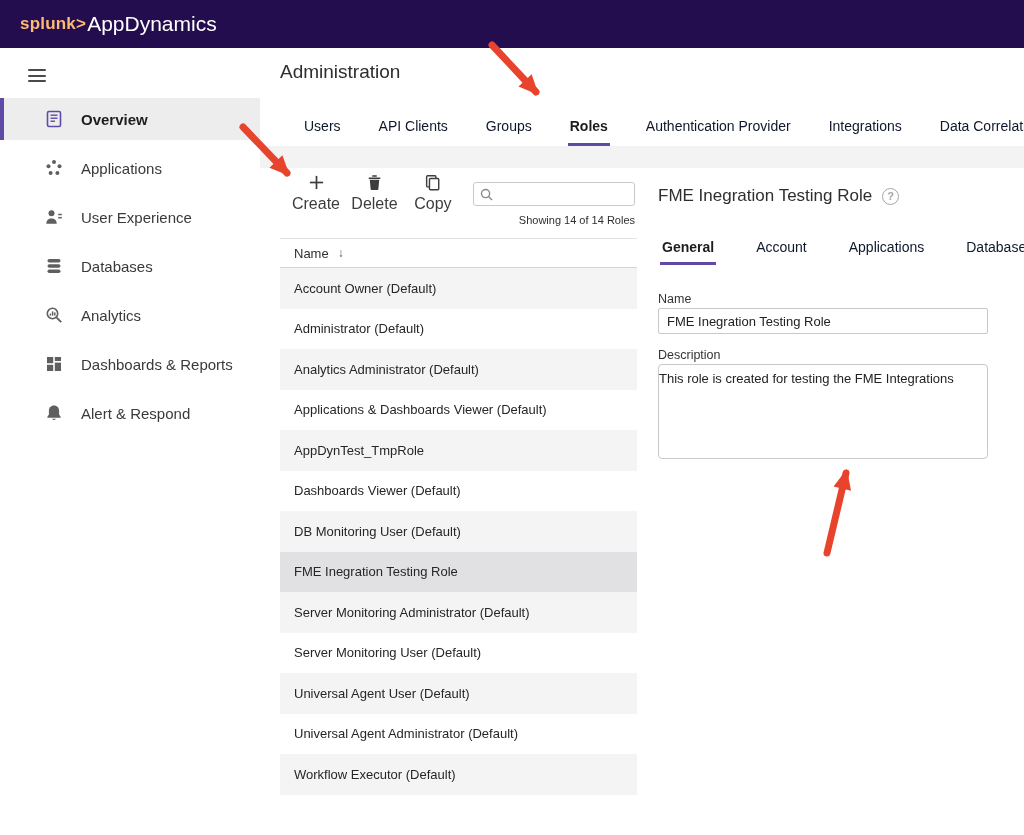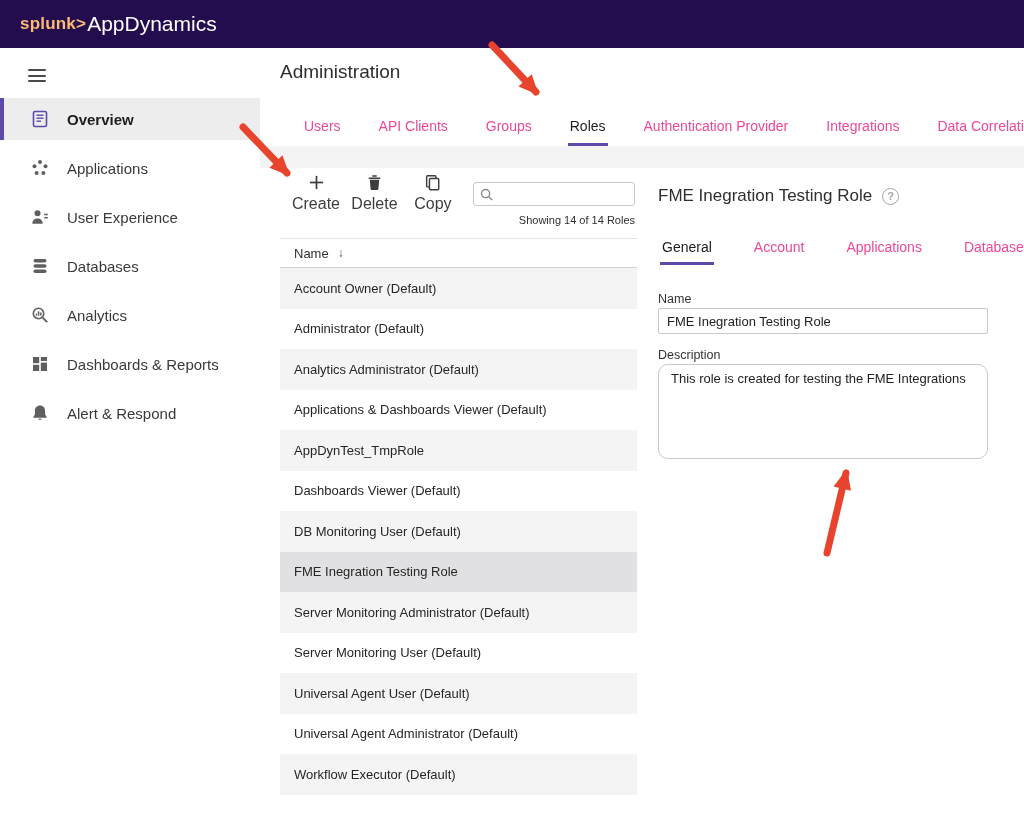--- a/index.html
+++ b/index.html
@@ -15,33 +15,33 @@
   .brand { color:#fdba74; font-weight:bold; font-size:17px; letter-spacing:.2px; }
   .product { color:#fff; font-size:21px; margin-left:1px; font-weight:400; }
 
   
   .sidebar { position:absolute; top:48px; left:0; width:260px; height:787px; background:#fff; }
   .hamburger { position:absolute; top:21px; left:28px; width:18px; height:13px;
     display:flex; flex-direction:column; justify-content:space-between; cursor:pointer; }
   .hamburger span { display:block; height:2px; background:#4a4a4a; border-radius:1px; }
   .nav { position:absolute; top:50px; left:0; width:100%; }
   .nav-item { position:relative; height:42px; display:flex; align-items:center;
-    padding-left:30px; gap:17px; color:#3a3a3a; font-size:15px; margin-bottom:7px; cursor:pointer; }
+    padding-left:44px; gap:17px; color:#3a3a3a; font-size:15px; margin-bottom:7px; cursor:pointer; }
   .nav-item .nicon { width:20px; height:20px; flex:0 0 20px; color:#5f5f5f; }
   .nav-item.selected { background:#ededee; font-weight:bold; color:#1d1d1d; }
   .nav-item.selected::before { content:""; position:absolute; left:0; top:0; width:4px; height:100%; background:#5f4aa8; }
   .nav-item.selected .nicon { color:#5f4aa8; }
 
   
   .main { position:absolute; top:48px; left:260px; right:0; bottom:0; }
   .admin-title { position:absolute; top:13px; left:20px; font-size:19px; color:#2e2e2e; }
   .main-tabs { position:absolute; top:60px; left:42px; display:flex; gap:34px; height:38px; }
-  .mtab { display:flex; align-items:center; font-size:14px; color:#ec4899;
+  .mtab { display:flex; align-items:center; font-size:14px; color:#0f172a;
     border-bottom:3px solid transparent; padding:0 2px; cursor:pointer; white-space:nowrap; }
-  .mtab.active { color:#1c1c1c; font-weight:normal; border-bottom-color:#5f4aa8; }
+  .mtab.active { color:#1c1c1c; font-weight:bold; border-bottom-color:#5f4aa8; }
   .gray-band { position:absolute; top:98px; left:0; right:0; height:22px; background:#f3f3f4; }
 
   
   .list-panel { position:absolute; left:20px; top:120px; width:357px; bottom:0; }
   .toolbar { position:absolute; top:6px; left:0; right:0; height:60px; }
   .tool-btn { display:inline-flex; flex-direction:column; align-items:center; gap:4px;
     width:48px; color:#3d3d3d; cursor:pointer; vertical-align:top; margin-right:6px; }
   .tool-btn:first-child { margin-left:12px; }
   .tool-btn .tlabel { font-size:16px; color:#3d3d3d; }
   .search-wrap { position:absolute; right:2px; top:8px; width:162px; }
@@ -68,21 +68,21 @@
     color:#a5a5a5; font-size:11px; font-weight:bold; display:flex; align-items:center;
     justify-content:center; cursor:pointer; }
   .detail-tabs { position:absolute; top:64px; left:2px; display:flex; gap:38px; height:33px; }
   .field-label { position:absolute; left:0; font-size:12.5px; color:#333; }
   .name-label { top:124px; }
   .name-input { position:absolute; top:140px; left:0; width:330px; height:26px;
     border:1px solid #c9c9c9; border-radius:2px; font-size:13px; padding:0 8px;
     color:#222; font-family:inherit; }
   .desc-label { top:180px; }
   .desc-input { position:absolute; top:196px; left:0; width:330px; height:95px;
-    border:1px solid #c9c9c9; border-radius:10px; font-size:13px; padding:6px 12px;
+    border:1px solid #c9c9c9; border-radius:4px; font-size:13px; padding:6px 0;
     color:#222; resize:none; font-family:inherit; outline:none; }
 
   
   .arrows { position:absolute; top:0; left:0; width:1024px; height:835px;
     pointer-events:none; z-index:40; }
   .arrows line { stroke:#e8432d; stroke-width:7; stroke-linecap:round; }
 </style>
 </head>
 <body>
 

